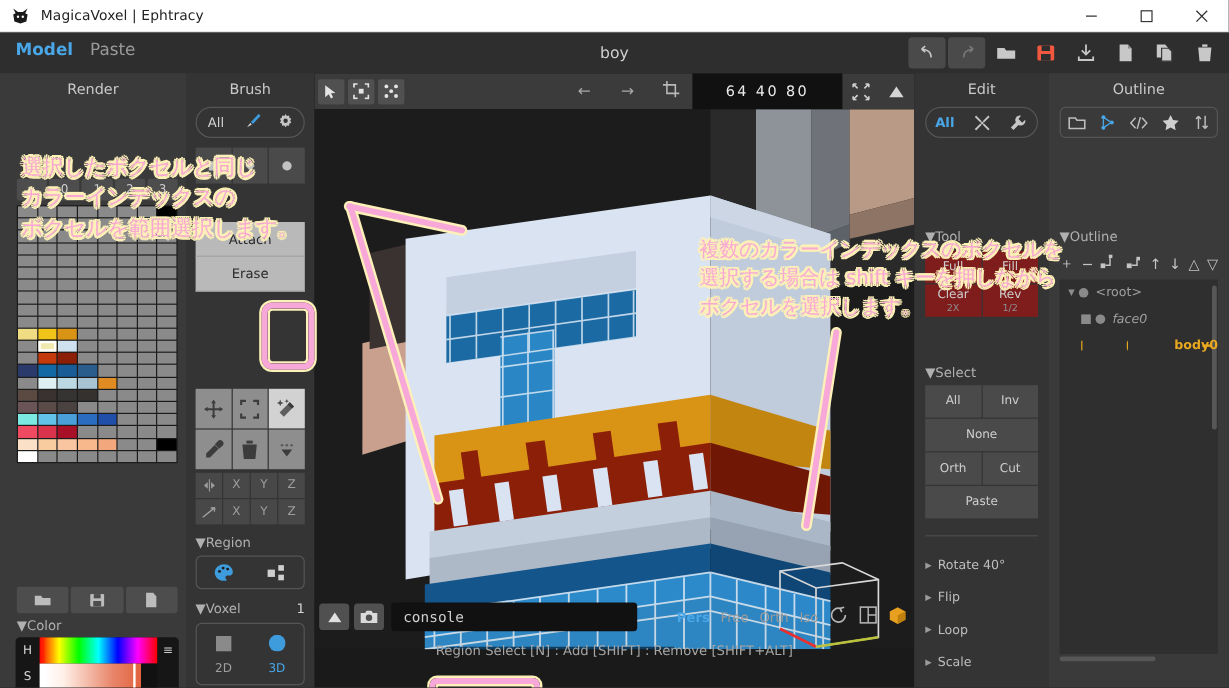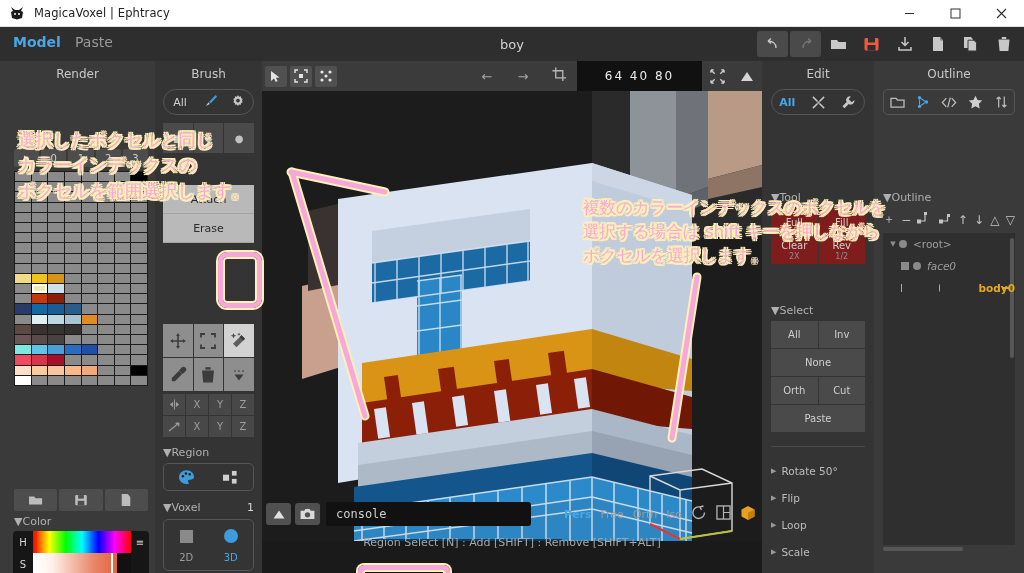--- a/index.html
+++ b/index.html
@@ -854,21 +854,21 @@
         <div class="sg2 wide">None</div>
         <div class="sg2">Orth</div>
         <div class="sg2">Cut</div>
         <div class="sg2 wide">Paste</div>
       </div>
 
     <div class="hrline"></div>
     <div class="xf-list" id="xf-list">
         <div class="xf">
           <span class="tri">▶</span>
-          <span>Rotate 50°</span>
+          <span>Rotate 40°</span>
         </div>
         <div class="xf">
           <span class="tri">▶</span>
           <span>Flip</span>
         </div>
         <div class="xf">
           <span class="tri">▶</span>
           <span>Loop</span>
         </div>
         <div class="xf">

